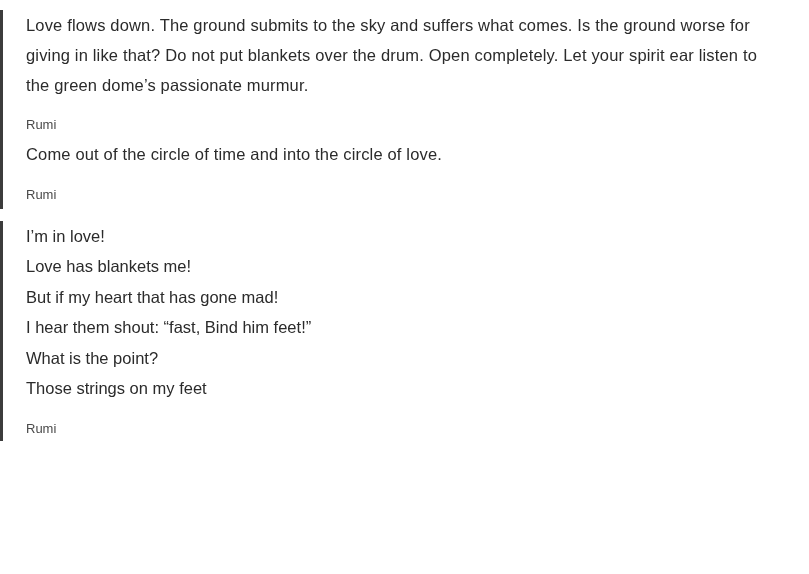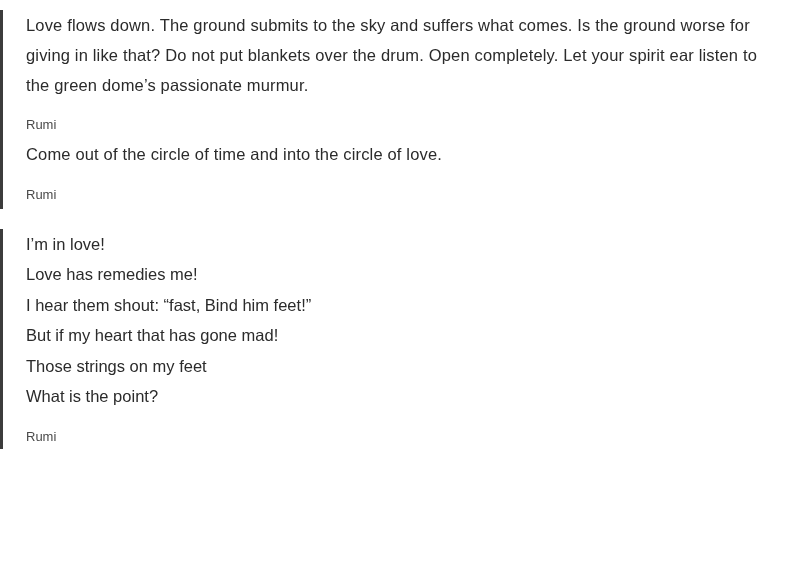--- a/index.html
+++ b/index.html
@@ -23,21 +23,21 @@
   }
   .blockquote {
     position: relative;
     border-left: 3px solid #3c3c3c;
     padding: 0 30px 0 23px;
     margin: 0;
     box-sizing: border-box;
   }
   .bq-1 { margin-top: 2px; padding-bottom: 6px; }
   .bq-2 { padding-bottom: 6px; }
-  .bq-3 { margin-top: 20px; padding-bottom: 4px; }
+  .bq-3 { margin-top: 12px; padding-bottom: 4px; }
 
   .bq-text {
     font-size: 16.5px;
     line-height: 30px;
     color: #2b2b2b;
     margin: 0;
     padding: 0;
     letter-spacing: 0.01em;
   }
   .bq-lines .bq-line {
@@ -66,22 +66,22 @@
   </blockquote>
 
   <blockquote class="blockquote bq-2">
     <p class="bq-text">Come out of the circle of time and into the circle of love.</p>
     <div class="bq-attrib">Rumi</div>
   </blockquote>
 
   <blockquote class="blockquote bq-3">
     <div class="bq-lines">
       <div class="bq-line">I’m in love!</div>
-      <div class="bq-line">Love has remedies me!</div>
+      <div class="bq-line">Love has blankets me!</div>
+      <div class="bq-line">But if my heart that has gone mad!</div>
       <div class="bq-line">I hear them shout: “fast, Bind him feet!”</div>
-      <div class="bq-line">But if my heart that has gone mad!</div>
+      <div class="bq-line">What is the point?</div>
       <div class="bq-line">Those strings on my feet</div>
-      <div class="bq-line">What is the point?</div>
     </div>
     <div class="bq-attrib">Rumi</div>
   </blockquote>
 
 </div>
 
 </body></html>

